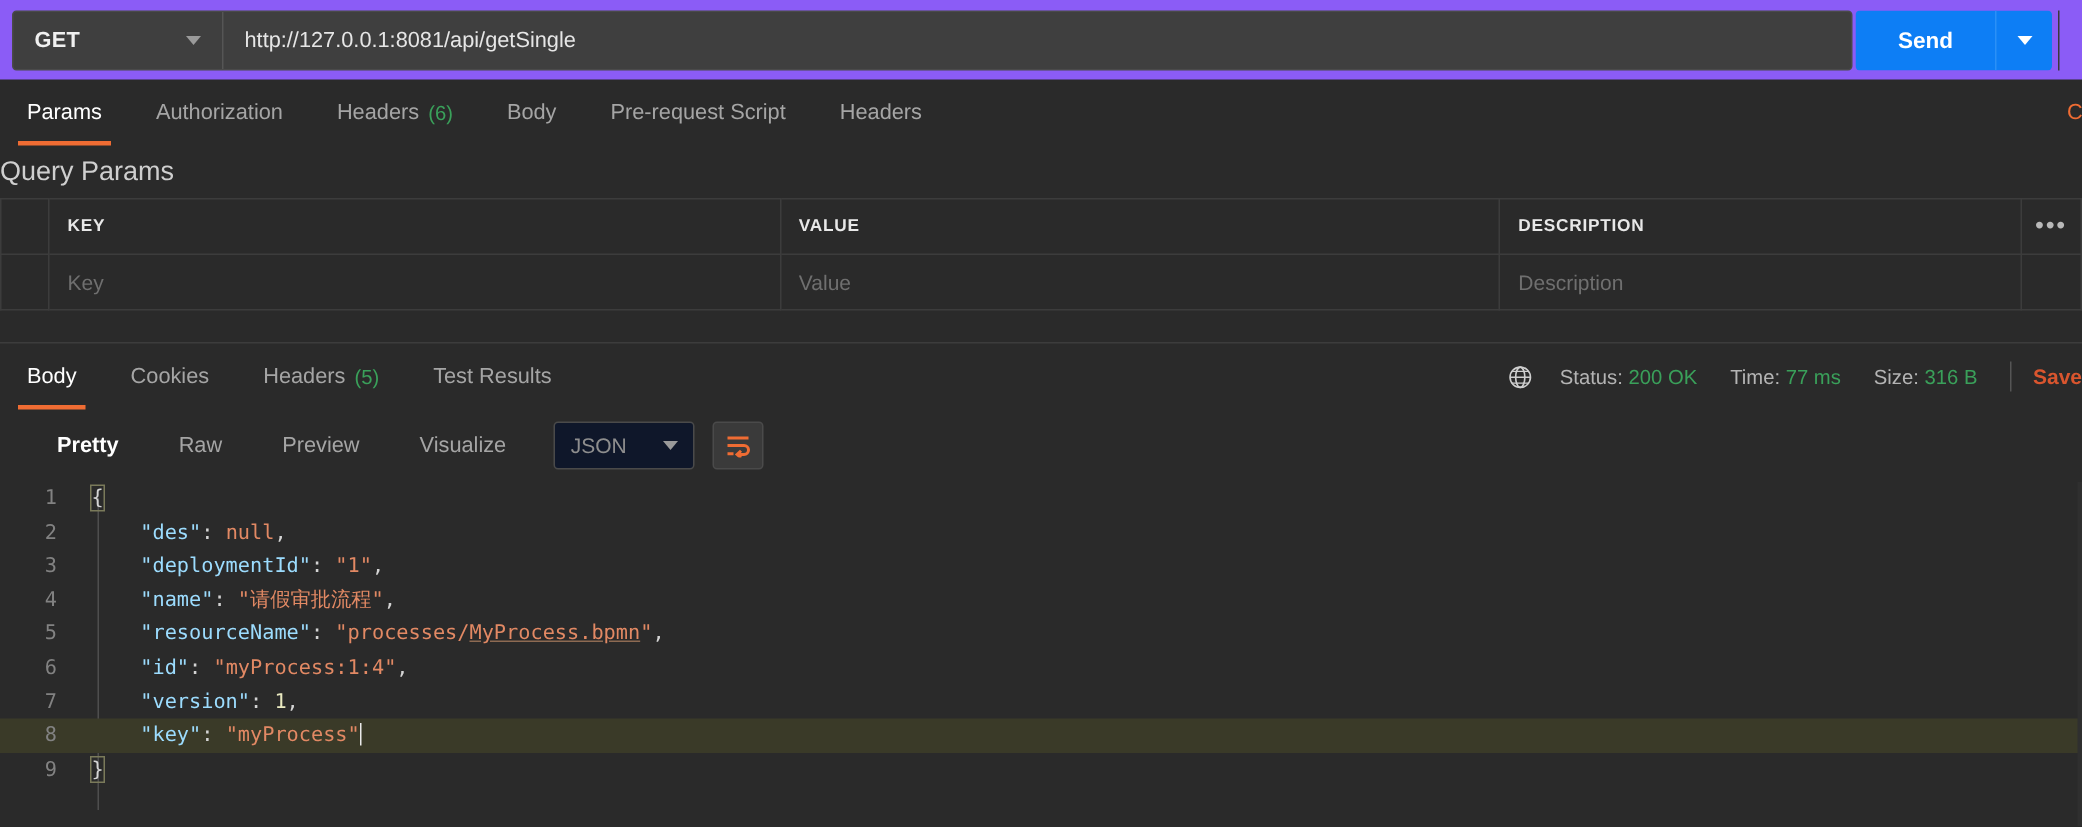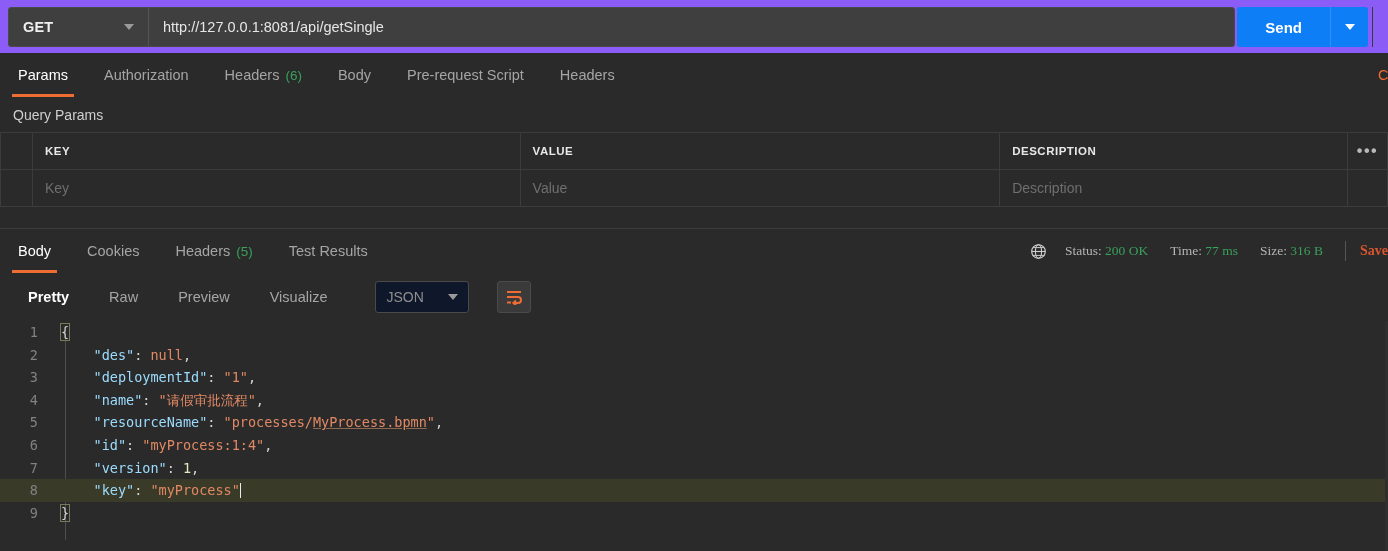--- a/index.html
+++ b/index.html
@@ -96,21 +96,21 @@
   .cookies-link {
     position: absolute; right: -8px; top: 0; height: 100%;
     display: flex; align-items: center;
     color: #ef6c33; font-size: 14.5px; cursor: pointer;
     overflow: hidden; width: 18px;
   }
 
   
   .qp-title {
     height: 35px; display: flex; align-items: center;
-    padding-left: 13px; font-size: 14px; color: #cfcfcf;
+    font-size: 18px; color: #cfcfcf;
   }
   .params-table { width: 100%; border-collapse: collapse; }
   .params-table th, .params-table td {
     border: 1px solid #3c3c3c;
     text-align: left; height: 37px; font-weight: normal;
   }
   .params-table th {
     font-size: 11.5px; font-weight: bold; letter-spacing: .5px;
     color: #e8e8e8; padding-left: 12px; background: #2a2a2a;
   }
@@ -126,32 +126,32 @@
   .gap-area { height: 21px; }
 
   
   .resp-tabs {
     height: 44px; min-height: 44px;
     display: flex; align-items: stretch; position: relative;
   }
   .resp-meta {
     position: absolute; right: 0; top: 0; height: 100%;
     display: flex; align-items: center; gap: 0px; padding-right: 0px;
-    font-size: 13.5px; color: #b4b4b4; font-family: Liberation Serif, serif;
+    font-size: 13.5px; color: #b4b4b4;
   }
   .globe { width: 17px; height: 17px; margin-right: 18px; display:block; }
   .meta-item { margin-right: 22px; white-space: nowrap; }
   .meta-val { color: #3aa05a; }
   .meta-sep { width: 1px; height: 20px; background: #555; margin-right: 14px; }
   .save-link { color: #d9552e; font-size: 14px; cursor: pointer; font-weight: 600; }
 
   
   .fmt-row {
     height: 48px; min-height: 48px;
-    display: flex; align-items: center; padding-left: 8px; gap: 16px;
+    display: flex; align-items: center; padding-left: 8px; gap: 0; margin-left: 10px;
   }
   .fmt-pill { display: flex; align-items: center; }
   .fmt-tab {
     padding: 0 20px; height: 30px; display: flex; align-items: center;
     font-size: 14.5px; color: #a5a5a5; cursor: pointer;
   }
   .fmt-tab.active { color: #ffffff; font-weight: bold; }
   .json-select {
     margin-left: 12px; width: 94px; height: 32px;
     background: #0f172a; border: 1px solid #4a4a4a; border-radius: 3px;

